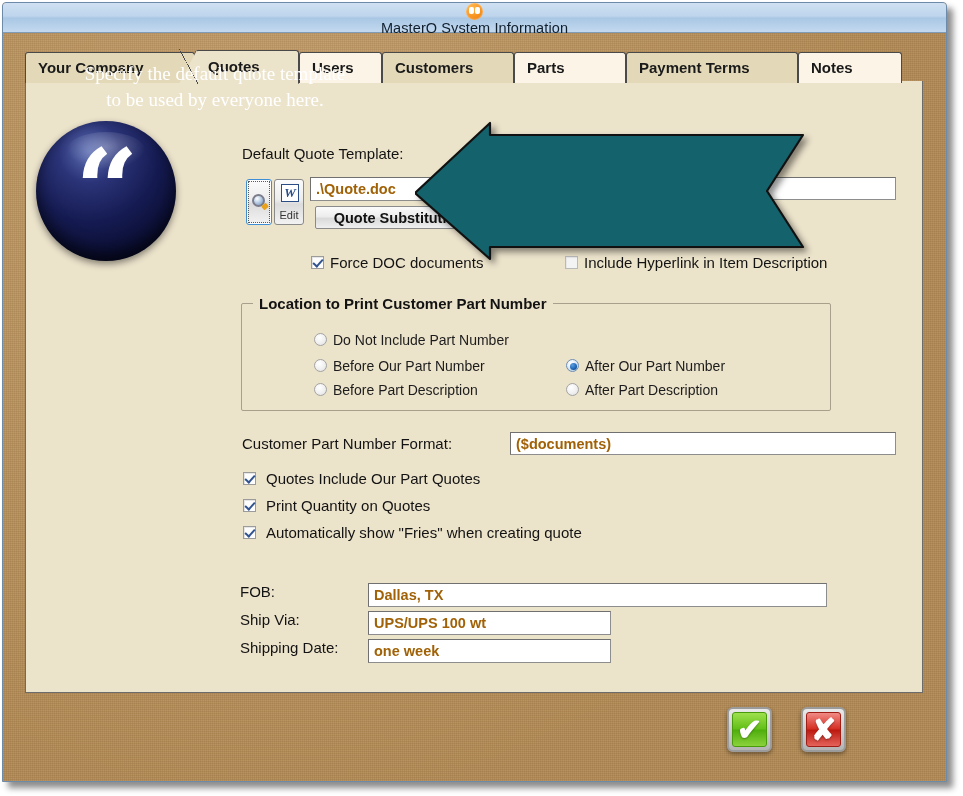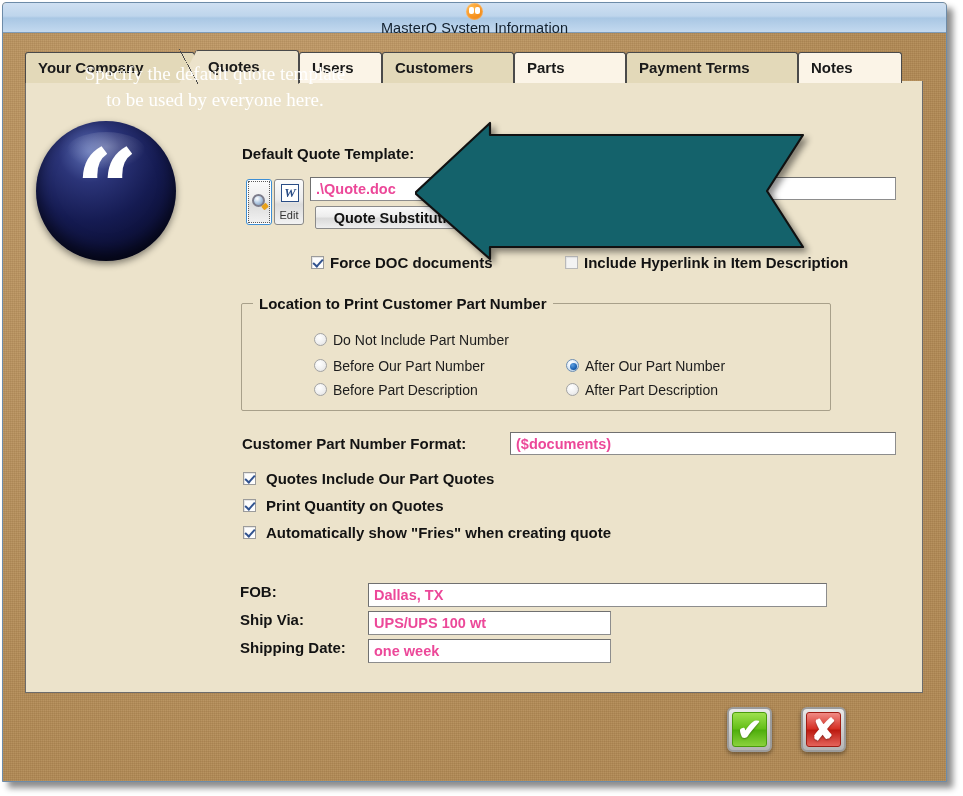--- a/index.html
+++ b/index.html
@@ -192,39 +192,39 @@
     color: #ffffff;
     letter-spacing: -2px;
     font-weight: bold;
     user-select: none;
   }
 
   
   .lbl {
     position: absolute;
     font-size: 15px;
-    font-weight: bold;
+    font-weight: normal;
     color: #131313;
     white-space: nowrap;
   }
   .lbl-plain {
     position: absolute;
     font-size: 14px;
     color: #1c1c1c;
     white-space: nowrap;
   }
   .txtbox {
     position: absolute;
     background: #ffffff;
     border: 1px solid #8d8d8d;
     border-top-color: #707070;
     border-left-color: #707070;
     font-size: 14.5px;
     font-weight: bold;
-    color: #ec4899;
+    color: #a16207;
     padding: 2px 5px;
     display: flex;
     align-items: center;
     white-space: nowrap;
     overflow: hidden;
   }
   .btn3d {
     position: absolute;
     background: linear-gradient(to bottom, #fbfbfb 0%, #ededed 45%, #dadada 55%, #efefef 100%);
     border: 1px solid #8a8a8a;

